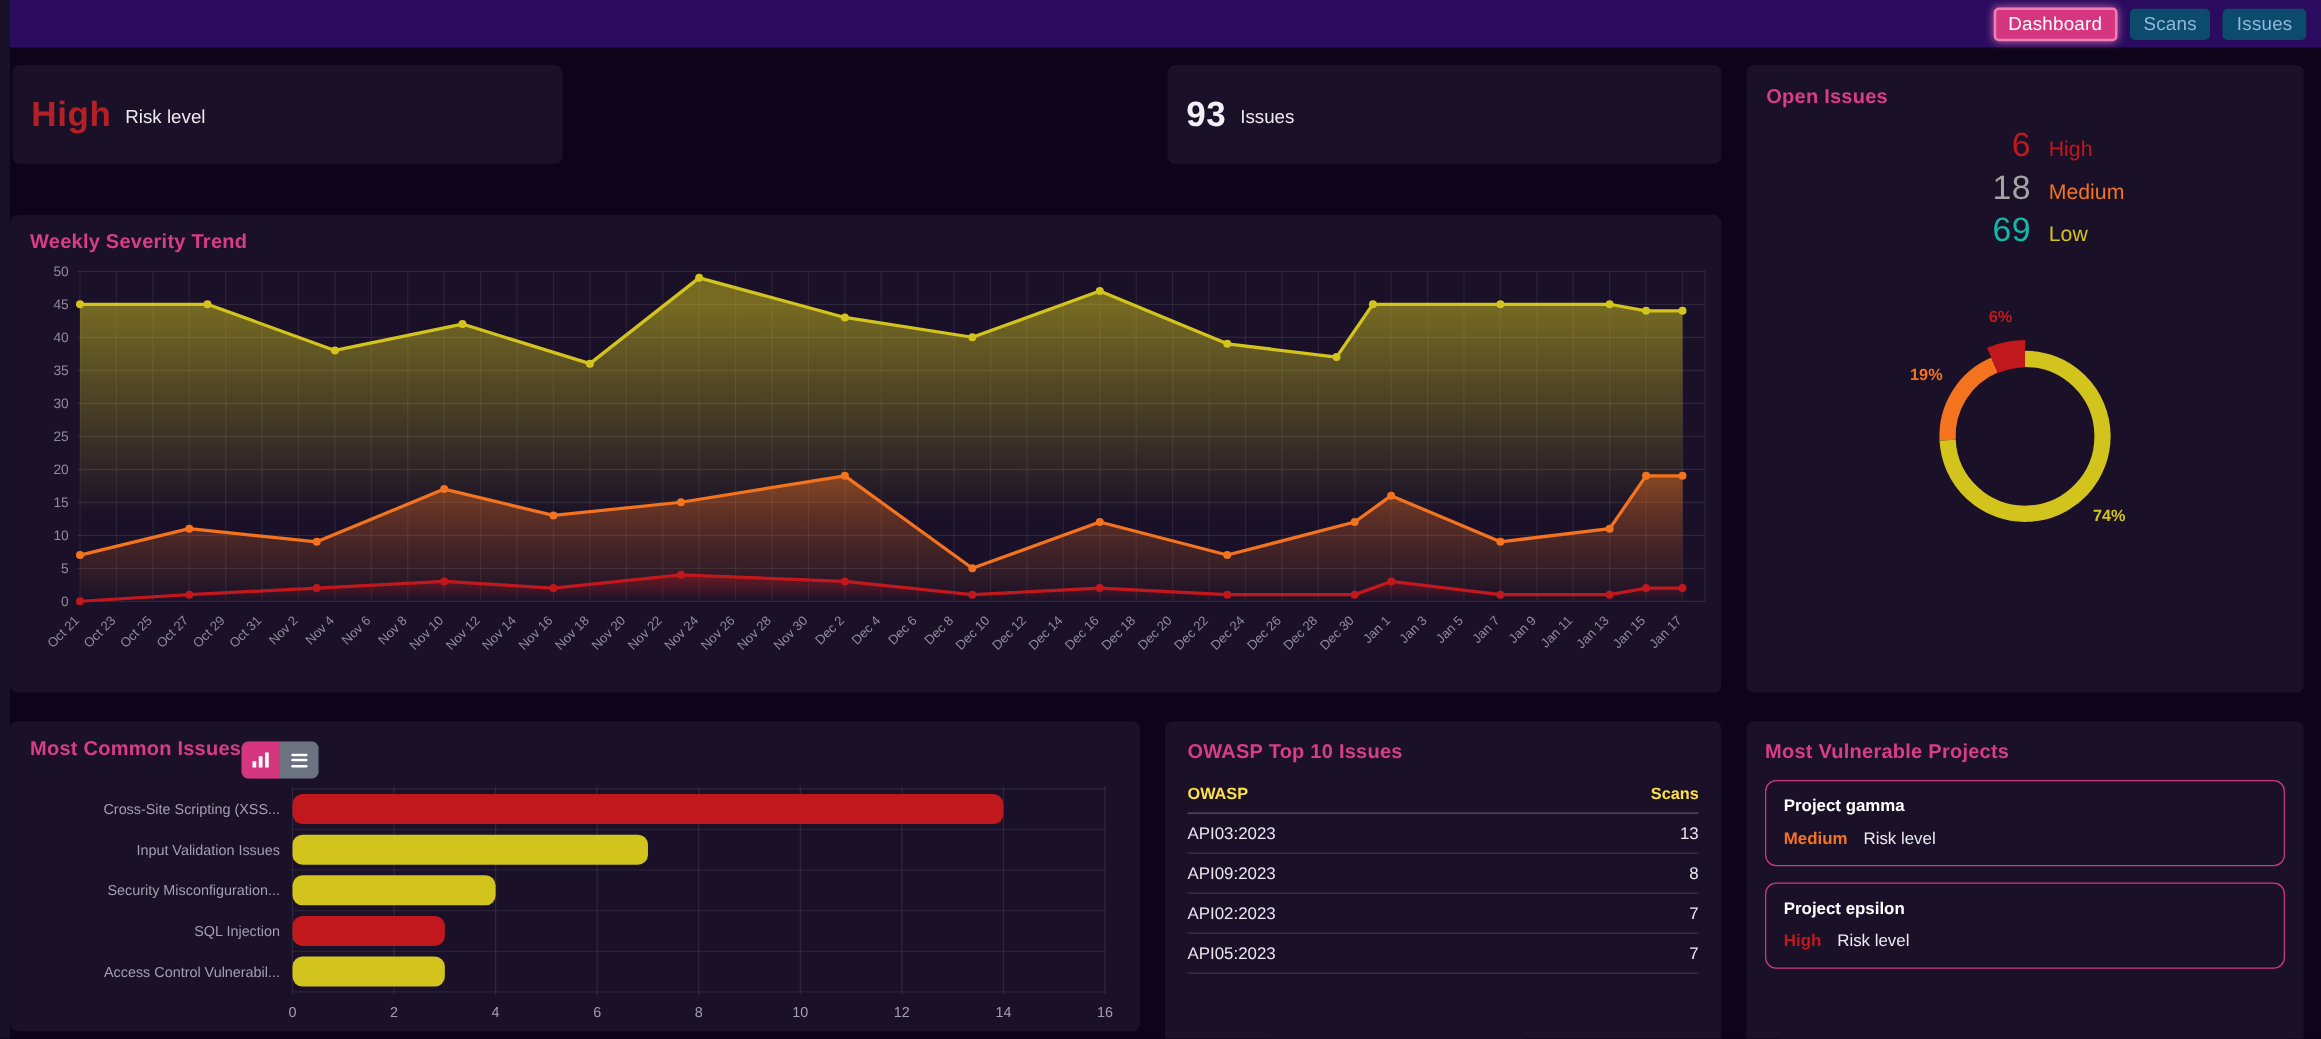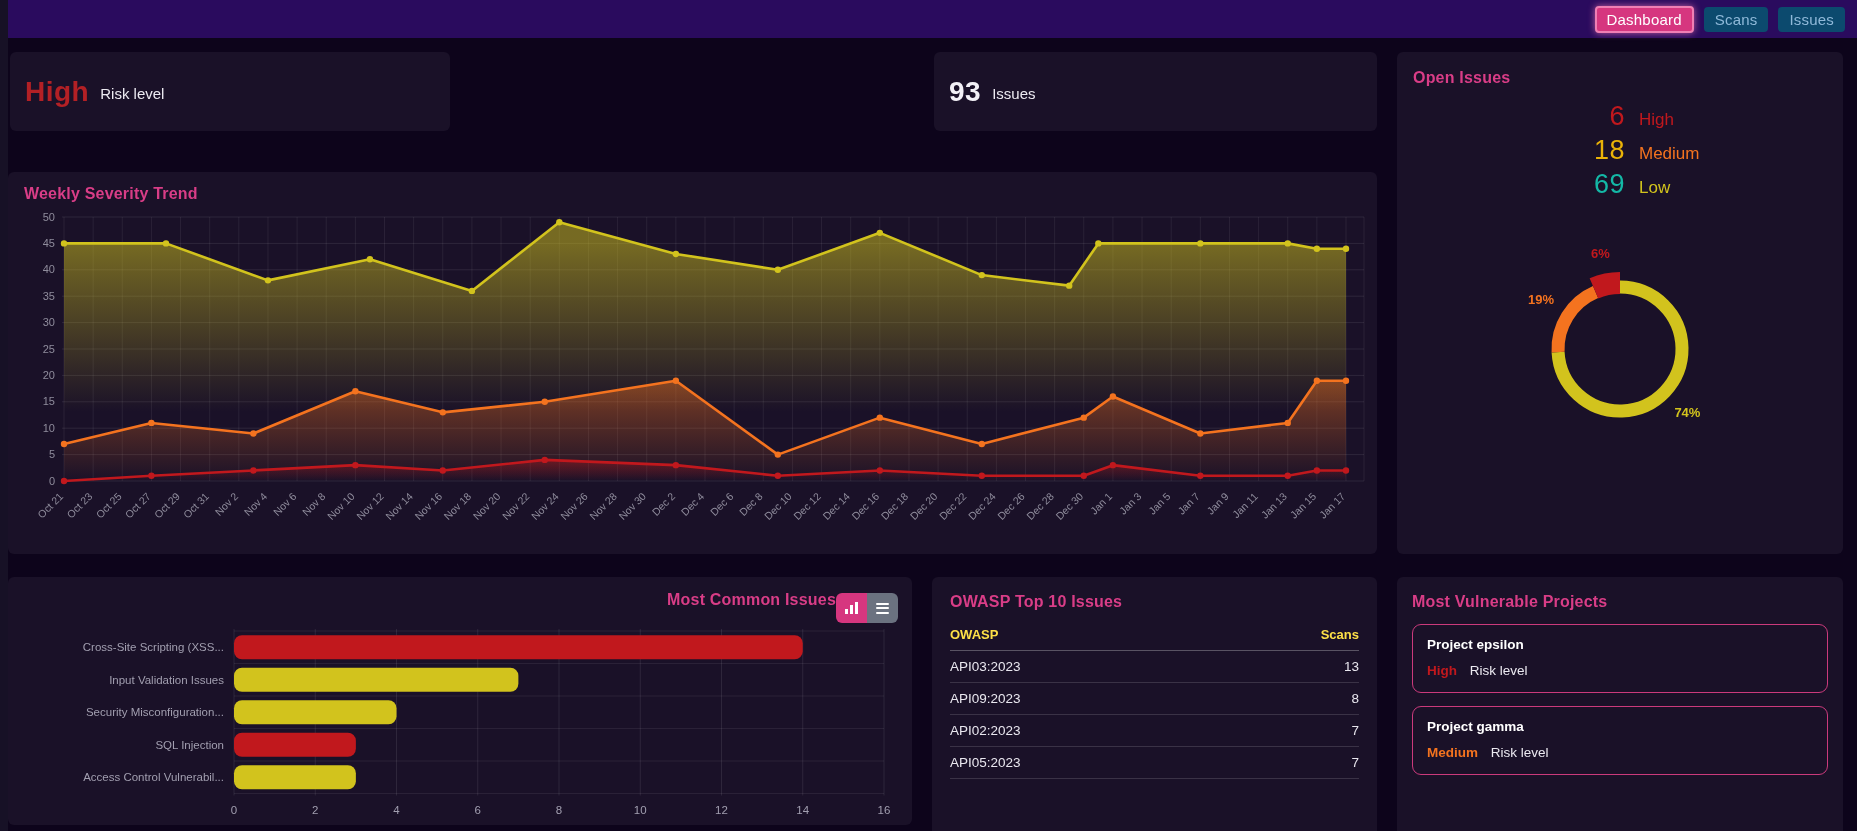--- a/index.html
+++ b/index.html
@@ -33,21 +33,21 @@
   #trend-panel { left:8px; top:172px; width:1369px; height:382px; padding:13px 0 0 16px; }
   #trend-svg { display:block; margin-top:4px; }
   
   #open-panel { left:1397px; top:52px; width:446px; height:502px; padding:17px 16px; }
   .oi-row { display:flex; align-items:baseline; height:34px; }
   .oi-count { width:212px; text-align:right; font-size:27px; font-weight:500; letter-spacing:.5px; }
   .oi-label { font-size:17px; margin-left:14px; }
   #donut-svg { display:block; margin:14px auto 0 auto; }
   
   #bars-panel { left:8px; top:577px; width:904px; height:248px; padding:14px 0 0 16px; }
-  .bars-head { display:flex; align-items:flex-start; justify-content:flex-end; padding-right:14px; }
+  .bars-head { display:flex; align-items:flex-start; justify-content:flex-start; padding-right:14px; }
   .toggle-group { display:flex; border-radius:6px; overflow:hidden; margin-top:2px; }
   .toggle-btn { width:31px; height:30px; display:flex; align-items:center; justify-content:center; cursor:pointer; }
   .toggle-btn.pink { background:#d6367f; }
   .toggle-btn.gray { background:#6b7280; }
   .list-icon { display:inline-block; width:13px; }
   .list-icon span { display:block; height:2px; background:#ffffff; margin:2.5px 0; border-radius:1px; }
   #owasp-panel { left:932px; top:577px; width:445px; height:280px; padding:16px 18px; }
   .owasp-table { width:100%; border-collapse:collapse; margin-top:9px; }
   .owasp-table th { font-size:13px; font-weight:700; color:#fde047; padding:7px 0 8px 0; border-bottom:1px solid rgba(255,255,255,.28); }
   .owasp-table td { font-size:13.5px; color:#e9e7ef; padding:8px 0; border-bottom:1px solid rgba(255,255,255,.14); }
@@ -280,21 +280,21 @@
   </div>
 
   <div class="panel" id="open-panel">
     <div class="panel-title">Open Issues</div>
     <div id="oi-rows" style="margin-top:14px;">
         <div class="oi-row">
           <span class="oi-count" style="color: rgb(193, 24, 29);">6</span>
           <span class="oi-label" style="color: rgb(193, 24, 29);">High</span>
         </div>
         <div class="oi-row">
-          <span class="oi-count" style="color: #eab308;">18</span>
+          <span class="oi-count" style="color: #a3a3a3;">18</span>
           <span class="oi-label" style="color: rgb(244, 115, 31);">Medium</span>
         </div>
         <div class="oi-row">
           <span class="oi-count" style="color: #14b8a6;">69</span>
           <span class="oi-label" style="color: rgb(210, 195, 29);">Low</span>
         </div>
       </div>
     <svg id="donut-svg" width="300" height="262">
         <path d="M150 70A62 62 0 1 1 88.07957655539474 135.14024846800018" fill="none" stroke="#d2c31d" stroke-width="13"></path>
         <path d="M88.07957655539474 135.14024846800018A62 62 0 0 1 125.54993698297429 75.02461567954569" fill="none" stroke="#f4731f" stroke-width="13"></path>
@@ -397,27 +397,27 @@
             <td class="col-left">API05:2023</td>
             <td class="col-right">7</td>
           </tr>
         </tbody>
     </table>
   </div>
 
   <div class="panel" id="projects-panel">
     <div class="panel-title">Most Vulnerable Projects</div>
     <div class="project-card">
+      <div class="project-name">Project gamma</div>
+      <div class="project-risk">
+        <span class="risk-word" style="color:#f4731f;">Medium</span>
+        <span class="risk-level-label">Risk level</span>
+      </div>
+    </div>
+    <div class="project-card">
       <div class="project-name">Project epsilon</div>
       <div class="project-risk">
         <span class="risk-word" style="color:#c1181d;">High</span>
         <span class="risk-level-label">Risk level</span>
       </div>
     </div>
-    <div class="project-card">
-      <div class="project-name">Project gamma</div>
-      <div class="project-risk">
-        <span class="risk-word" style="color:#f4731f;">Medium</span>
-        <span class="risk-level-label">Risk level</span>
-      </div>
-    </div>
   </div>
 </div>
 
 </body></html>

